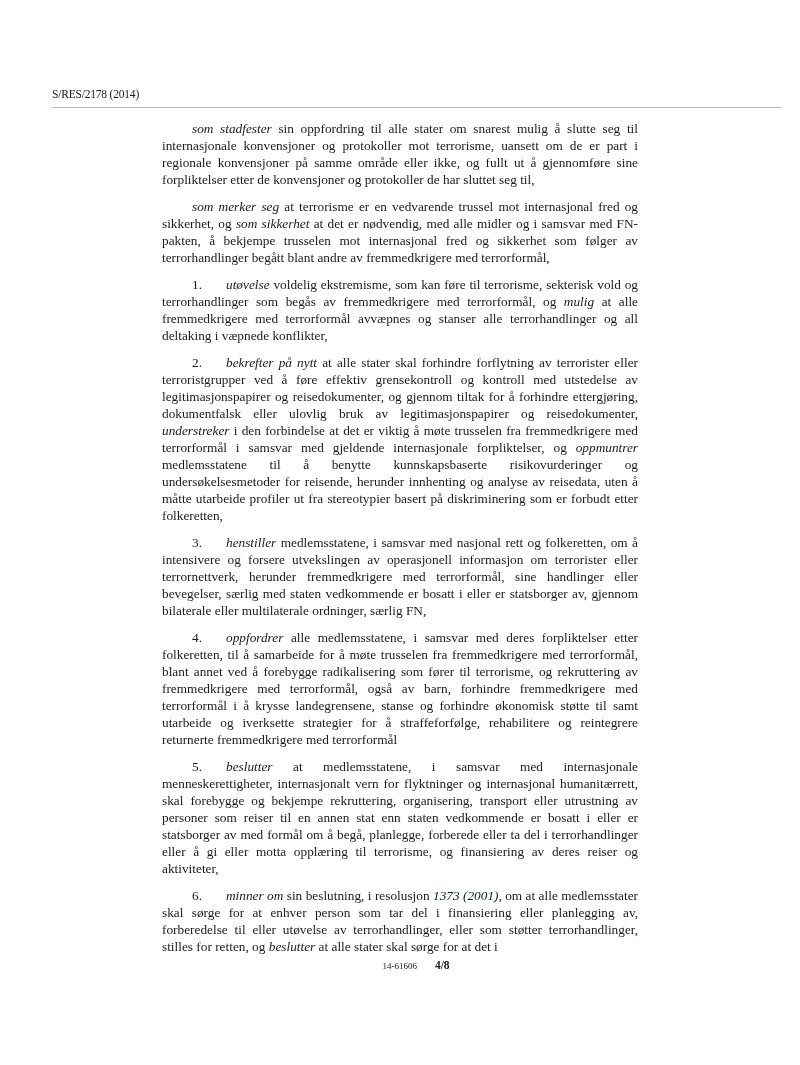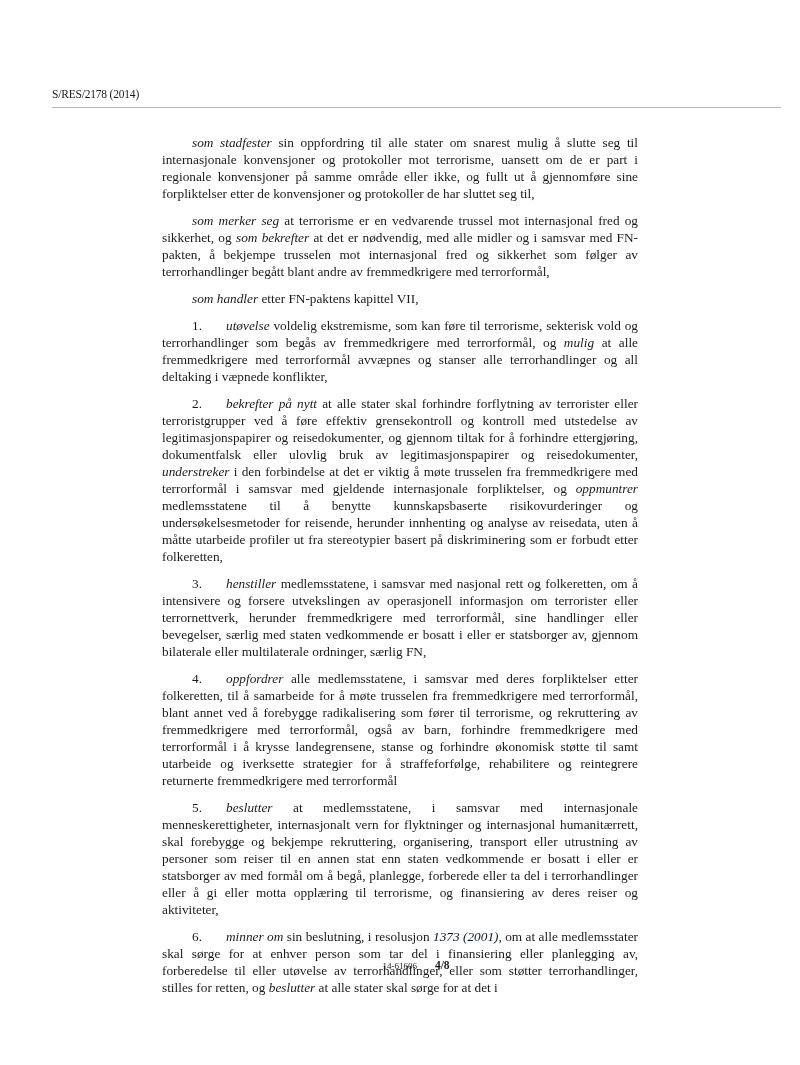--- a/index.html
+++ b/index.html
@@ -1,40 +1,39 @@
 <!DOCTYPE html>
 <html><head>
 <meta charset="utf-8">
 <style>
   html, body { margin: 0; padding: 0; background: #ffffff; }
   body { width: 800px; height: 1065px; position: relative; overflow: hidden;
          font-family: "Liberation Serif", "DejaVu Serif", serif; color: #1a1a1a; }
   .header-sym { position: absolute; left: 52px; top: 88px; font-size: 11.5px; font-weight: normal; letter-spacing: -0.2px; }
   .header-rule { position: absolute; left: 52px; top: 107px; width: 729px; height: 0; border-top: 1.5px solid #b8b8b8; }
-  .content { position: absolute; left: 162px; top: 134px; width: 476px; font-size: 13.3px; line-height: 17px; }
+  .content { position: absolute; left: 162px; top: 120px; width: 476px; font-size: 13.3px; line-height: 17px; }
   .content p { margin: 0 0 10px 0; text-align: justify; text-indent: 30px; }
   .num { display: inline-block; width: 34px; text-indent: 0; }
   .it { font-style: italic; }
   .link { color: #0f172a; font-style: italic; }
   .footer { position: absolute; top: 955px; left: 16px; width: 800px; text-align: center; }
   .doc-num { font-size: 9px; margin-right: 14px; }
   .page-num { font-size: 11.5px; font-weight: bold; }
 </style>
 </head>
 <body>
 
 <div>
   <div class="header-sym">S/RES/2178 (2014)</div>
   <div class="header-rule"></div>
 </div>
 
 <div class="content" id="content">
     <p><span class="it">som stadfester</span><span> sin oppfordring til alle stater om snarest mulig å slutte seg til internasjonale konvensjoner og protokoller mot terrorisme, uansett om de er part i regionale konvensjoner på samme område eller ikke, og fullt ut å gjennomføre sine forpliktelser etter de konvensjoner og protokoller de har sluttet seg til,</span></p>
-    <p><span class="it">som merker seg</span><span> at terrorisme er en vedvarende trussel mot internasjonal fred og sikkerhet, og </span><span class="it">som bekrefter</span><span> at det er nødvendig, med alle midler og i samsvar med FN-pakten, å bekjempe trusselen mot internasjonal fred og sikkerhet som følger av terrorhandlinger begått blant andre av fremmedkrigere med terrorformål,</span></p>
-    <p><span class="it">som handler</span><span> etter FN-paktens kapittel VII,</span></p>
+    <p><span class="it">som merker seg</span><span> at terrorisme er en vedvarende trussel mot internasjonal fred og sikkerhet, og </span><span class="it">som sikkerhet</span><span> at det er nødvendig, med alle midler og i samsvar med FN-pakten, å bekjempe trusselen mot internasjonal fred og sikkerhet som følger av terrorhandlinger begått blant andre av fremmedkrigere med terrorformål,</span></p>
     <p><span class="num">1.</span><span class="it">utøvelse</span><span> voldelig ekstremisme, som kan føre til terrorisme, sekterisk vold og terrorhandlinger som begås av fremmedkrigere med terrorformål, og </span><span class="it">mulig</span><span> at alle fremmedkrigere med terrorformål avvæpnes og stanser alle terrorhandlinger og all deltaking i væpnede konflikter,</span></p>
     <p><span class="num">2.</span><span class="it">bekrefter på nytt</span><span> at alle stater skal forhindre forflytning av terrorister eller terroristgrupper ved å føre effektiv grensekontroll og kontroll med utstedelse av legitimasjonspapirer og reisedokumenter, og gjennom tiltak for å forhindre ettergjøring, dokumentfalsk eller ulovlig bruk av legitimasjonspapirer og reisedokumenter, </span><span class="it">understreker</span><span> i den forbindelse at det er viktig å møte trusselen fra fremmedkrigere med terrorformål i samsvar med gjeldende internasjonale forpliktelser, og </span><span class="it">oppmuntrer</span><span> medlemsstatene til å benytte kunnskapsbaserte risikovurderinger og undersøkelsesmetoder for reisende, herunder innhenting og analyse av reisedata, uten å måtte utarbeide profiler ut fra stereotypier basert på diskriminering som er forbudt etter folkeretten,</span></p>
     <p><span class="num">3.</span><span class="it">henstiller</span><span> medlemsstatene, i samsvar med nasjonal rett og folkeretten, om å intensivere og forsere utvekslingen av operasjonell informasjon om terrorister eller terrornettverk, herunder fremmedkrigere med terrorformål, sine handlinger eller bevegelser, særlig med staten vedkommende er bosatt i eller er statsborger av, gjennom bilaterale eller multilaterale ordninger, særlig FN,</span></p>
     <p><span class="num">4.</span><span class="it">oppfordrer</span><span> alle medlemsstatene, i samsvar med deres forpliktelser etter folkeretten, til å samarbeide for å møte trusselen fra fremmedkrigere med terrorformål, blant annet ved å forebygge radikalisering som fører til terrorisme, og rekruttering av fremmedkrigere med terrorformål, også av barn, forhindre fremmedkrigere med terrorformål i å krysse landegrensene, stanse og forhindre økonomisk støtte til samt utarbeide og iverksette strategier for å straffeforfølge, rehabilitere og reintegrere returnerte fremmedkrigere med terrorformål</span></p>
     <p><span class="num">5.</span><span class="it">beslutter</span><span> at medlemsstatene, i samsvar med internasjonale menneskerettigheter, internasjonalt vern for flyktninger og internasjonal humanitærrett, skal forebygge og bekjempe rekruttering, organisering, transport eller utrustning av personer som reiser til en annen stat enn staten vedkommende er bosatt i eller er statsborger av med formål om å begå, planlegge, forberede eller ta del i terrorhandlinger eller å gi eller motta opplæring til terrorisme, og finansiering av deres reiser og aktiviteter,</span></p>
     <p><span class="num">6.</span><span class="it">minner om</span><span> sin beslutning, i resolusjon </span><a class="link">1373 (2001)</a><span>, om at alle medlemsstater skal sørge for at enhver person som tar del i finansiering eller planlegging av, forberedelse til eller utøvelse av terrorhandlinger, eller som støtter terrorhandlinger, stilles for retten, og </span><span class="it">beslutter</span><span> at alle stater skal sørge for at det i</span></p>
   </div>
 
 <div class="footer">
   <span class="doc-num">14-61606</span>

